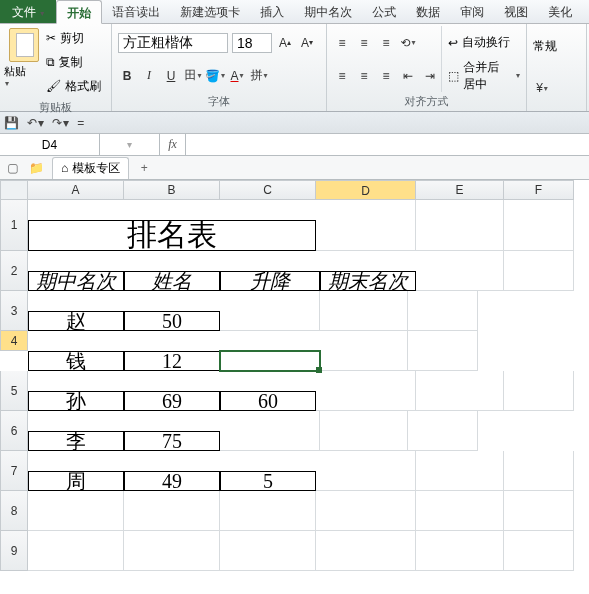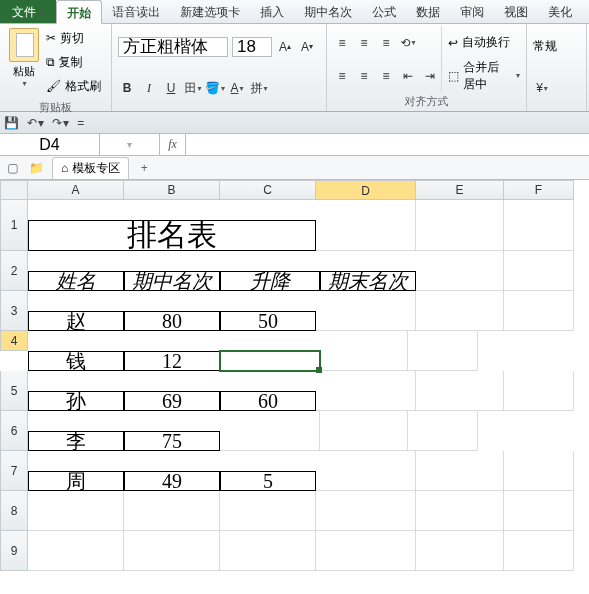--- a/index.html
+++ b/index.html
@@ -11,37 +11,37 @@
 .tab.file { background: #2a6e36; color: #fff; padding: 4px 12px; }
 .tab.active { background: #fdfdfd; border: 1px solid #b6b9bd; border-bottom: 1px solid #fdfdfd; margin-bottom: -1px; border-radius: 3px 3px 0 0; color: #2a6e36; font-weight: bold; }
 
 .ribbon { height: 88px; background: linear-gradient(#fdfdfd, #e9edef); border-bottom: 1px solid #aab0b6; display: flex; }
 .group { border-right: 1px solid #c9cfd3; padding: 2px 4px; display: flex; flex-direction: column; height: 100%; }
 .group-body { flex: 1; display: flex; }
 .group-label { text-align: center; font-size: 11px; color: #5a6268; padding-top: 2px; }
 .gcol { display: flex; flex-direction: column; justify-content: space-around; padding: 0 2px; }
 .grow { display: flex; align-items: center; gap: 4px; height: 24px; }
 .rbtn { width: 18px; height: 18px; display: inline-flex; align-items: center; justify-content: center; font-size: 12px; cursor: pointer; border-radius: 2px; color: #333; }
-.sel { height: 20px; border: 1px solid #b7bdc1; background: #fff; font-size: 17px; padding: 1px 4px; }
+.sel { height: 20px; border: 1px solid #b7bdc1; background: #fff; font-size: 14px; padding: 1px 4px; }
 .sel.font { width: 110px; }
 .sel.size { width: 40px; }
-.big-paste { width: 40px; text-align: center; font-size: 11px; padding-top: 2px; }
+.big-paste { width: 40px; font-size: 11px; padding-top: 2px; }
 .big-paste .picn { width: 30px; height: 34px; margin: 0 auto 2px; background: #ffe9a8; border: 1px solid #caa85a; border-radius: 2px; position: relative; }
 .big-paste .picn:after { content: ""; position: absolute; top: 4px; left: 6px; width: 16px; height: 22px; background: #fff; border: 1px solid #bbb; }
 .arrow-dn { font-size: 8px; color: #555; margin-left: 1px; }
 .swatch { width: 12px; height: 3px; display: inline-block; }
 .swatch.yellow { background: #fc0; }
 
 
 .qat { height: 22px; background: linear-gradient(#e9eef2, #dfe4e8); border-bottom: 1px solid #b9bec2; display: flex; align-items: center; padding: 0 4px; gap: 8px; }
 .qat span { font-size: 12px; color: #444; cursor: pointer; }
 
 
 .fbar { height: 22px; border-bottom: 1px solid #b7bdc1; display: flex; }
-.namebox { width: 100px; border-right: 1px solid #b7bdc1; display: flex; align-items: center; justify-content: center; font-size: 16px; background: #fff; }
+.namebox { width: 100px; border-right: 1px solid #b7bdc1; display: flex; align-items: center; justify-content: center; font-size: 12px; background: #fff; }
 .fx { width: 26px; border-right: 1px solid #b7bdc1; display: flex; align-items: center; justify-content: center; font-style: italic; font-family: serif; color: #555; }
 .finput { flex: 1; border: none; padding: 0 4px; font-size: 12px; }
 
 
 .sheettabs { height: 24px; border-bottom: 1px solid #b7bdc1; display: flex; align-items: center; padding: 0 4px; gap: 6px; background: #f6f7f8; }
 .stbtn { width: 18px; height: 18px; display: inline-flex; align-items: center; justify-content: center; color: #666; cursor: pointer; }
 .stab { padding: 2px 8px; font-size: 12px; background: #fff; border: 1px solid #c2c7cb; border-bottom: none; border-radius: 3px 3px 0 0; display: flex; align-items: center; gap: 4px; }
 .xlsicn { width: 12px; height: 12px; background: #2a7a3a; display: inline-block; }
 .closex { color: #888; cursor: pointer; font-size: 11px; }
 
@@ -130,20 +130,21 @@
           <span class="rbtn">田<span class="arrow-dn">▾</span></span>
           <span class="rbtn">🪣<span class="swatch yellow"></span><span class="arrow-dn">▾</span></span>
           <span class="rbtn">
               <span style="text-decoration:underline;text-decoration-color:#d00">A</span>
               <span class="arrow-dn">▾</span>
             </span>
           <span class="rbtn">拼<span class="arrow-dn">▾</span></span>
         </div>
       </div>
     </div>
+    <div class="group-label">字体</div>
   </div>
 
   <div class="group" style="width:200px">
     <div class="group-body">
       <div class="gcol">
         <div class="grow">
           <span class="rbtn">≡</span>
           <span class="rbtn">≡</span>
           <span class="rbtn">≡</span>
           <span class="rbtn">⟲<span class="arrow-dn">▾</span></span>
@@ -225,32 +226,31 @@
   <div class="row" style="height:51px">
     <div class="rh">1</div>
     <div class="cell tblcell ttitle" style="width:288px">排名表</div>
     <div class="cell cD"></div>
     <div class="cell cE"></div>
     <div class="cell cF"></div>
   </div>
 
   <div class="row" style="height:40px">
     <div class="rh">2</div>
+    <div class="cell tblcell thdr cB">期中名次</div>
     <div class="cell tblcell thdr cA">姓名</div>
-    <div class="cell tblcell thdr cB">期中名次</div>
     <div class="cell tblcell thdr cD">升降</div>
     <div class="cell tblcell thdr cC">期末名次</div>
     <div class="cell cE"></div>
     <div class="cell cF"></div>
   </div>
 
   <div class="row" style="height:40px">
     <div class="rh">3</div>
     <div class="cell tblcell tdata cA">赵</div>
-    <div class="cell tblcell tdata cB">80</div>
     <div class="cell tblcell tdata cC">50</div>
     <div class="cell cD"></div>
     <div class="cell cE"></div>
     <div class="cell cF"></div>
   </div>
 
   <div class="row" style="height:40px">
     <div class="rh sel">4</div>
     <div class="cell tblcell tdata cA">钱</div>
     <div class="cell tblcell tdata cB">12</div>

